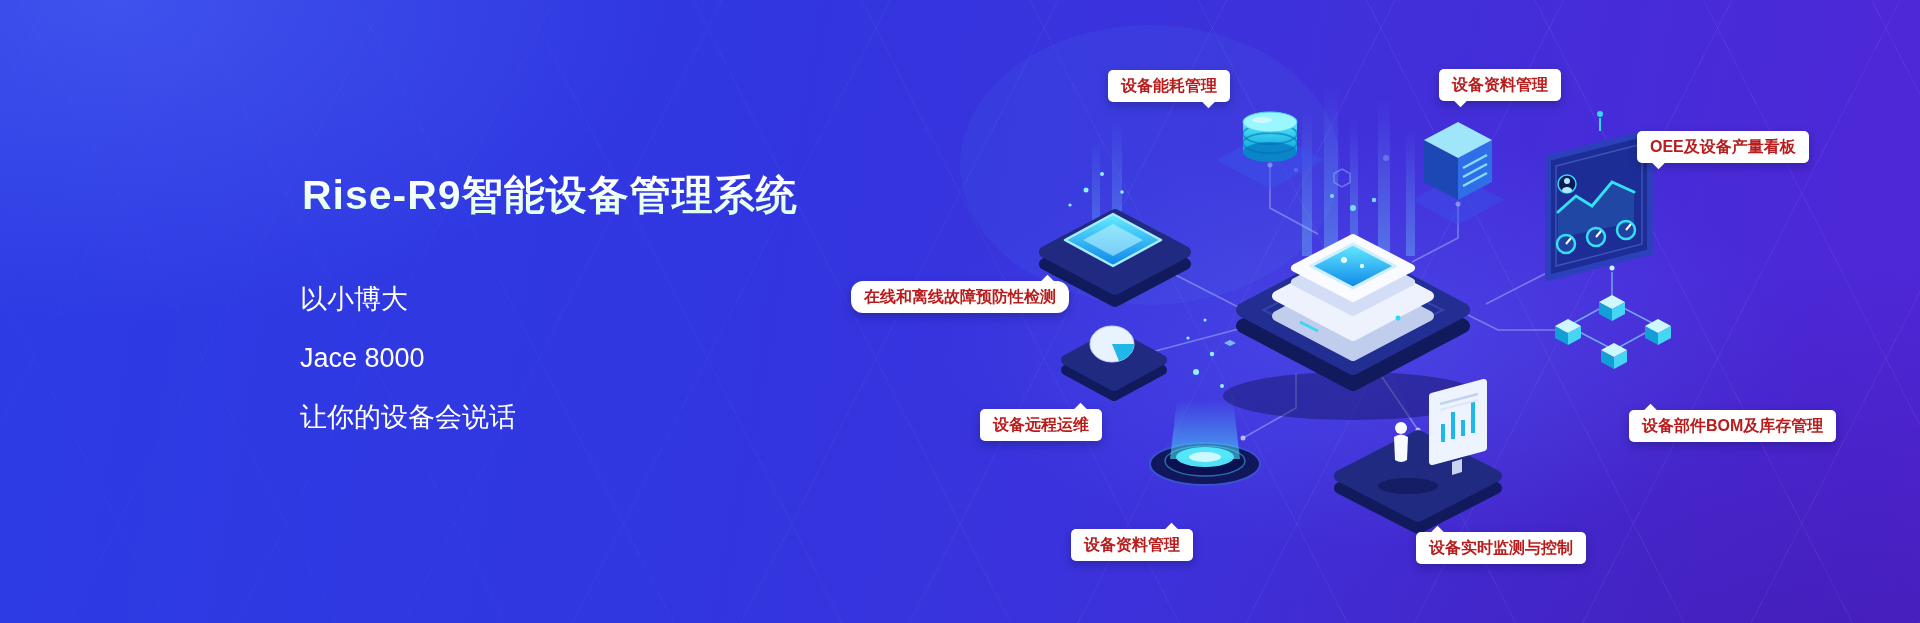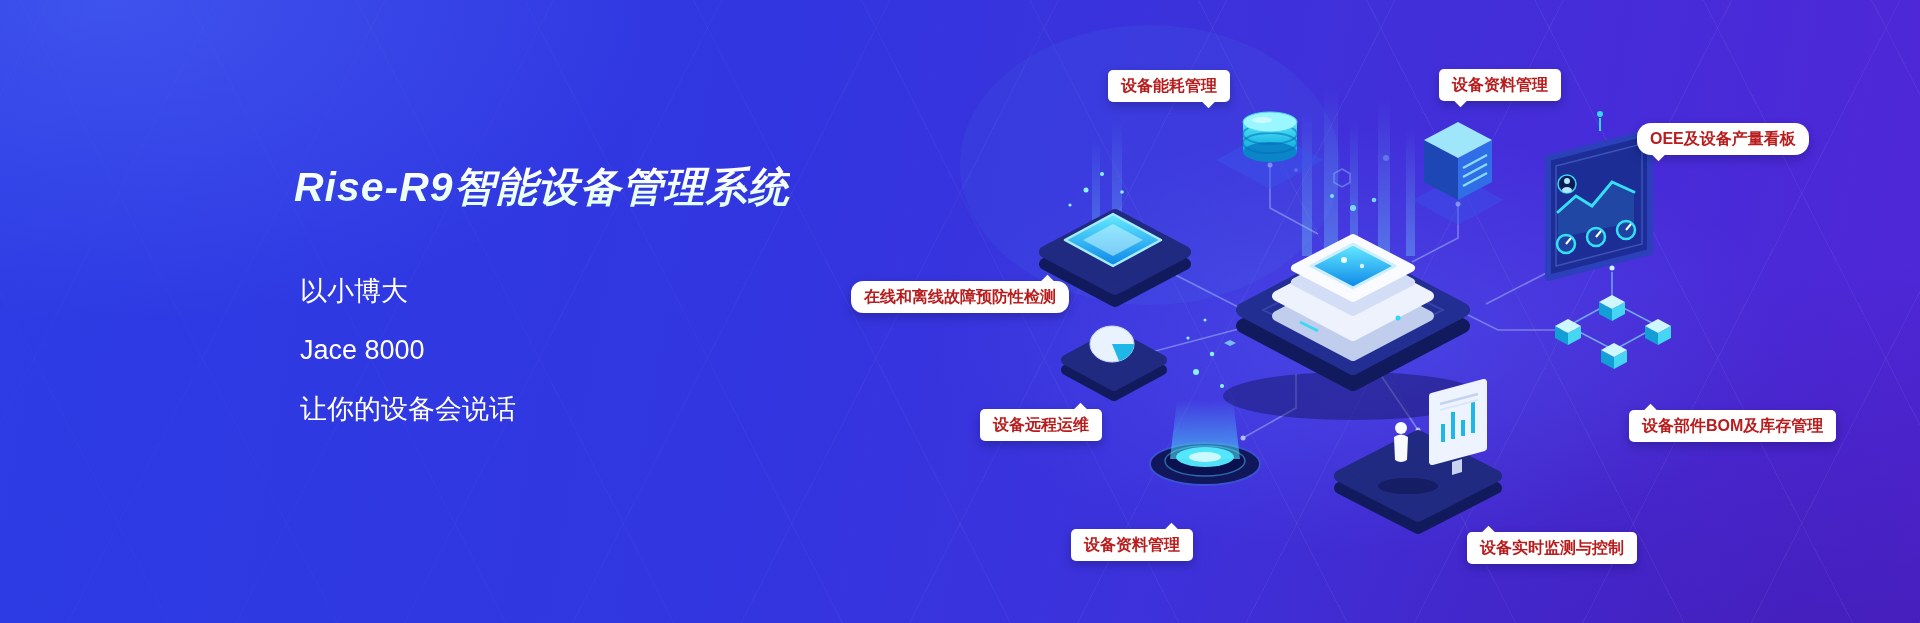--- a/index.html
+++ b/index.html
@@ -14,21 +14,21 @@
   .grid-overlay {
     position:absolute; inset:0; pointer-events:none;
     background-image:
       repeating-linear-gradient(63deg, rgba(255,255,255,0.055) 0 1px, transparent 1px 150px),
       repeating-linear-gradient(-63deg, rgba(255,255,255,0.055) 0 1px, transparent 1px 150px);
     -webkit-mask-image:linear-gradient(90deg, rgba(0,0,0,0.25) 0%, rgba(0,0,0,0.55) 40%, #000 70%);
     mask-image:linear-gradient(90deg, rgba(0,0,0,0.25) 0%, rgba(0,0,0,0.55) 40%, #000 70%);
   }
   .copy { position:absolute; left:290px; top:156px; z-index:6; }
   .copy h1 {
-    margin:4px; font-size:41px; font-style:italic; font-weight:800; letter-spacing:1px;
+    margin:12px; font-size:41px; font-weight:800; letter-spacing:1px;
     background:linear-gradient(180deg,#ffffff 20%,#d9ffe9 100%);
     -webkit-background-clip:text; background-clip:text;
     -webkit-text-fill-color:transparent; color:#eafff3;
     text-shadow:none;
   }
   .tagline { margin-top:52px; font-size:27px; line-height:49px; color:#ffffff; font-weight:400; }
   .tagline p { margin:10px; }
   .illu { position:absolute; left:0; top:0; z-index:2; pointer-events:none; }
   .callout {
     position:absolute; z-index:8; background:#ffffff; color:#b91c1c;
@@ -38,25 +38,25 @@
   .callout::after {
     content:""; position:absolute; width:11px; height:11px; background:#ffffff;
     transform:rotate(45deg);
   }
   .tail-br::after { bottom:-4px; right:16px; }
   .tail-bl::after { bottom:-4px; left:16px; }
   .tail-tr::after { top:-4px; right:16px; }
   .tail-tl::after { top:-4px; left:16px; }
   .c-energy      { left:1108px; top:70px;  }
   .c-docs        { left:1439px; top:69px;  }
-  .c-oee         { left:1637px; top:123px;border-radius:14px; }
+  .c-oee         { left:1637px; top:131px; }
   .c-fault       { left:851px;  top:281px;border-radius:12px; }
   .c-remote      { left:980px;  top:409px; }
   .c-maintenance { left:1071px; top:529px; }
-  .c-monitoring  { left:1467px; top:532px; }
+  .c-monitoring  { left:1416px; top:532px; }
   .c-bom         { left:1629px; top:410px; }
 </style>
 </head>
 <body>
 
 <div class="banner">
   <div class="grid-overlay"></div>
 
   <div class="copy">
     <h1>Rise-R9智能设备管理系统</h1>

